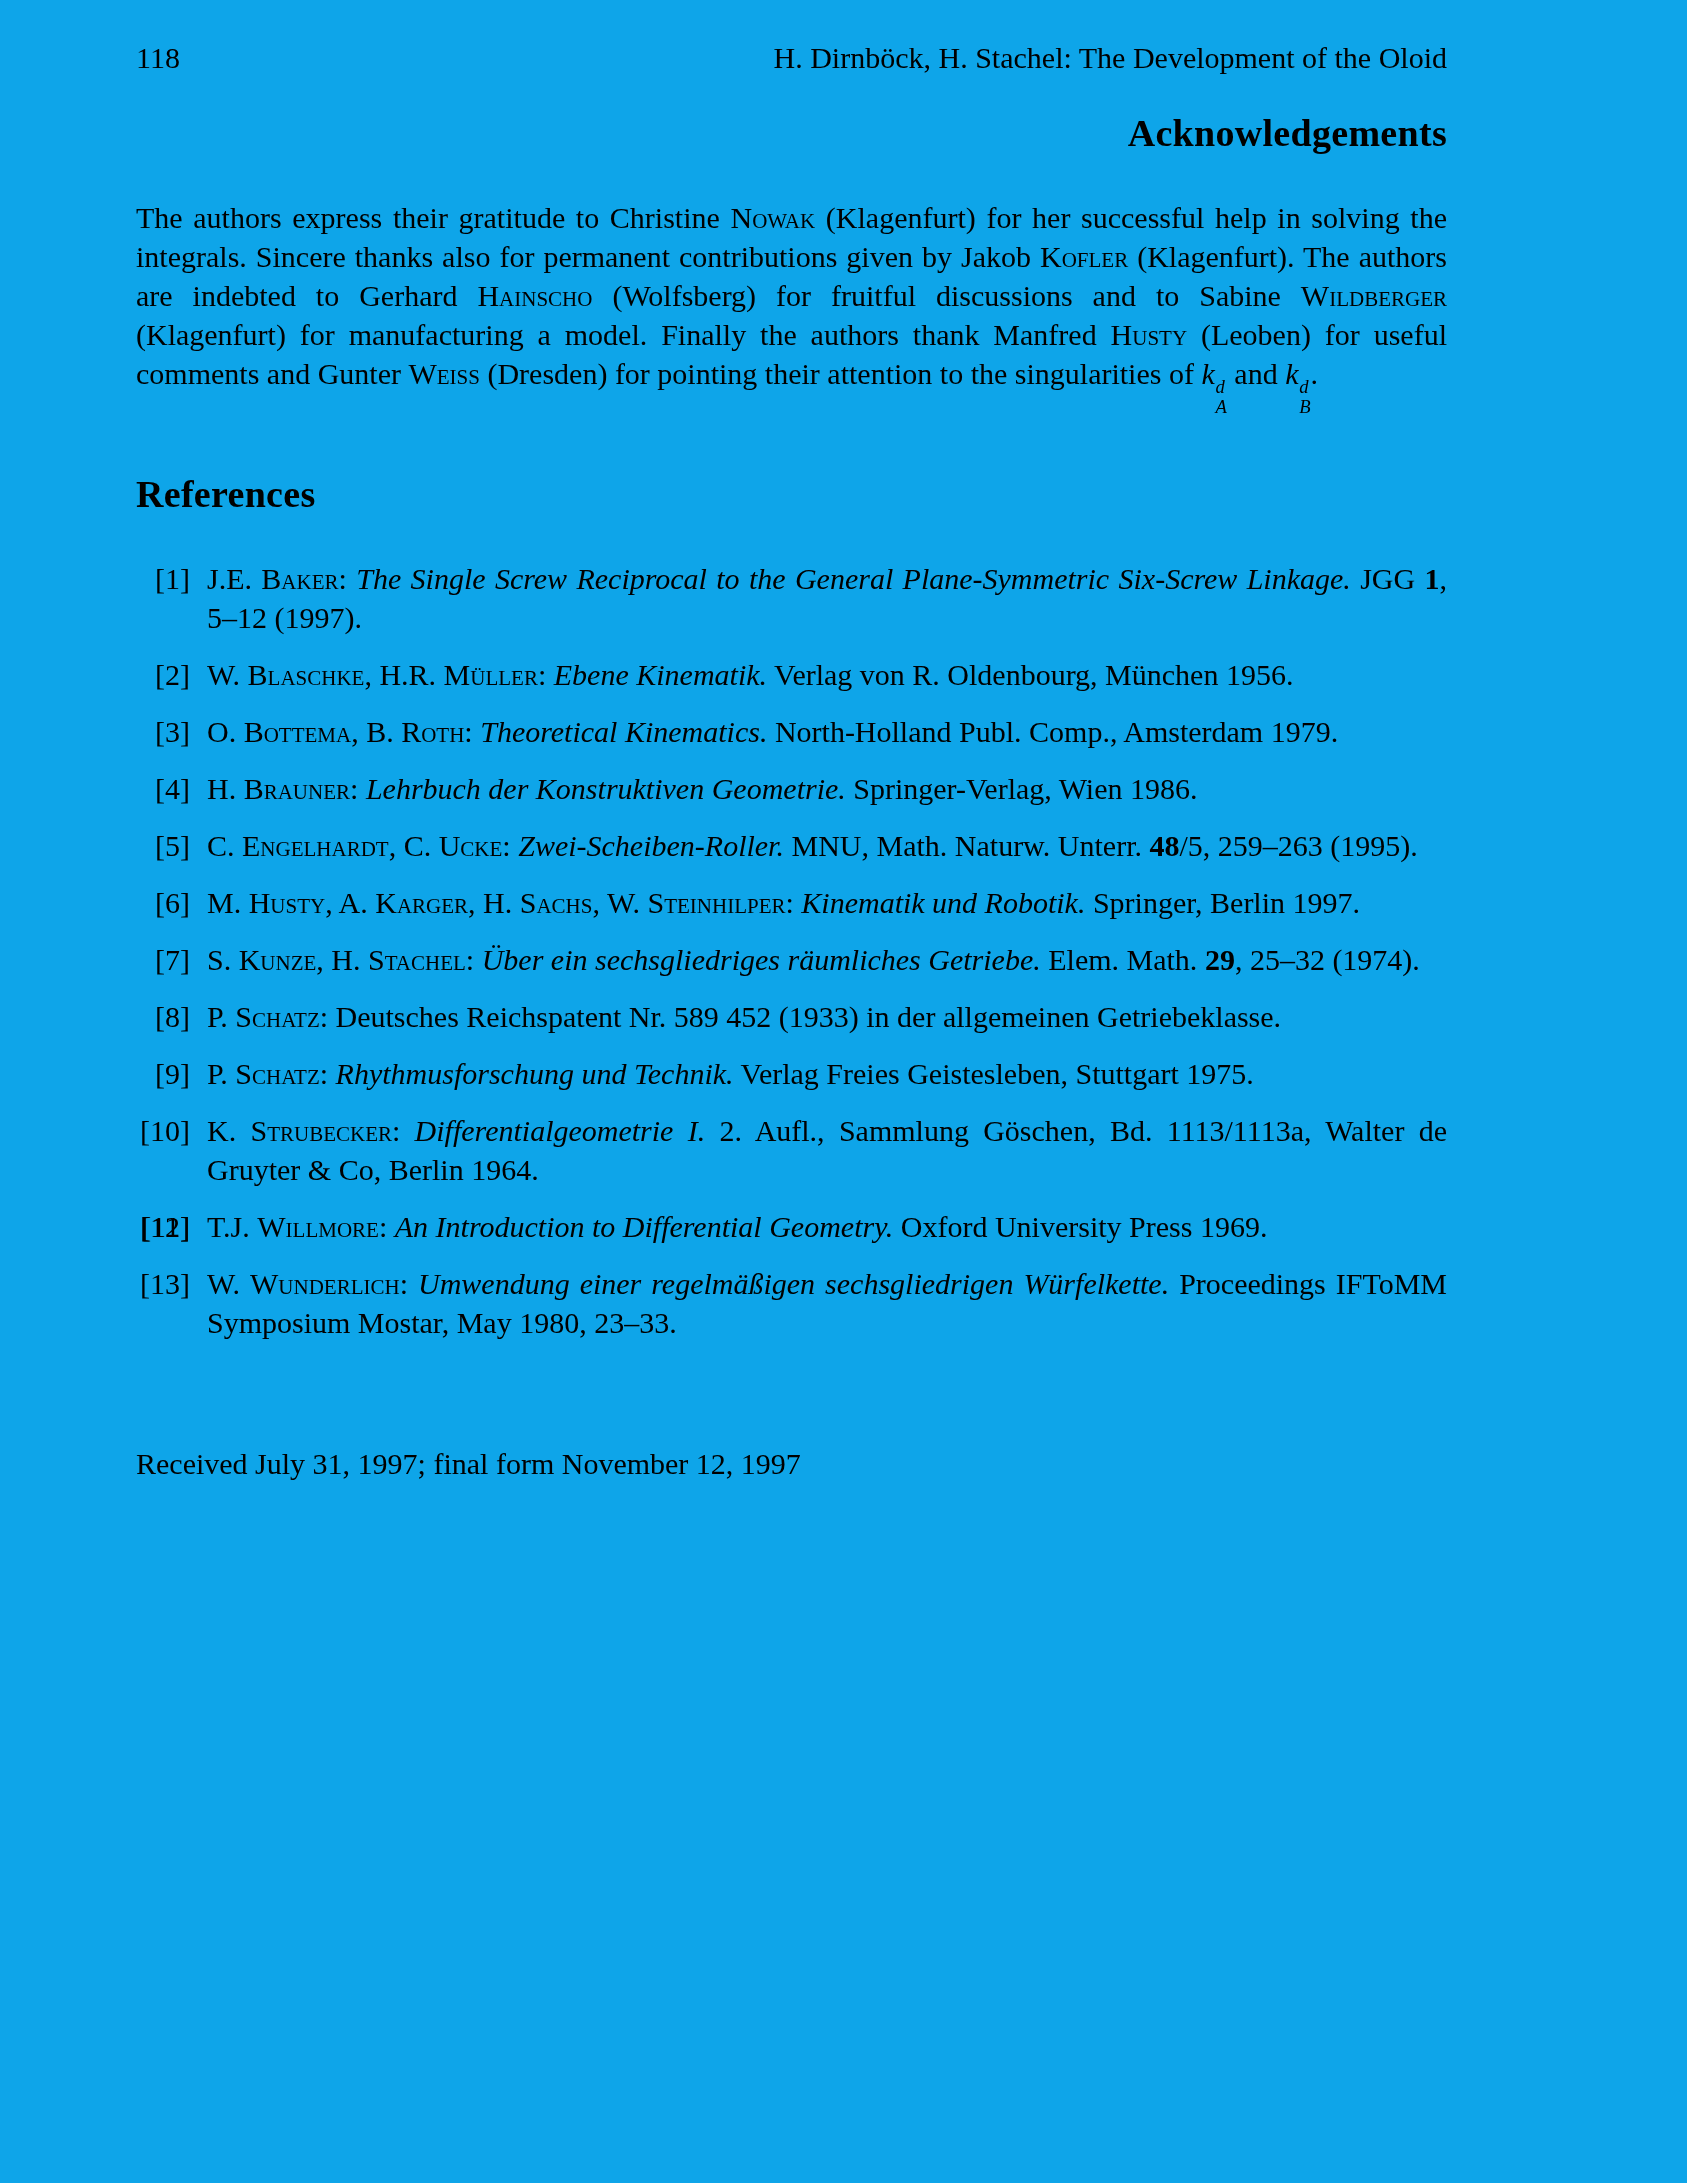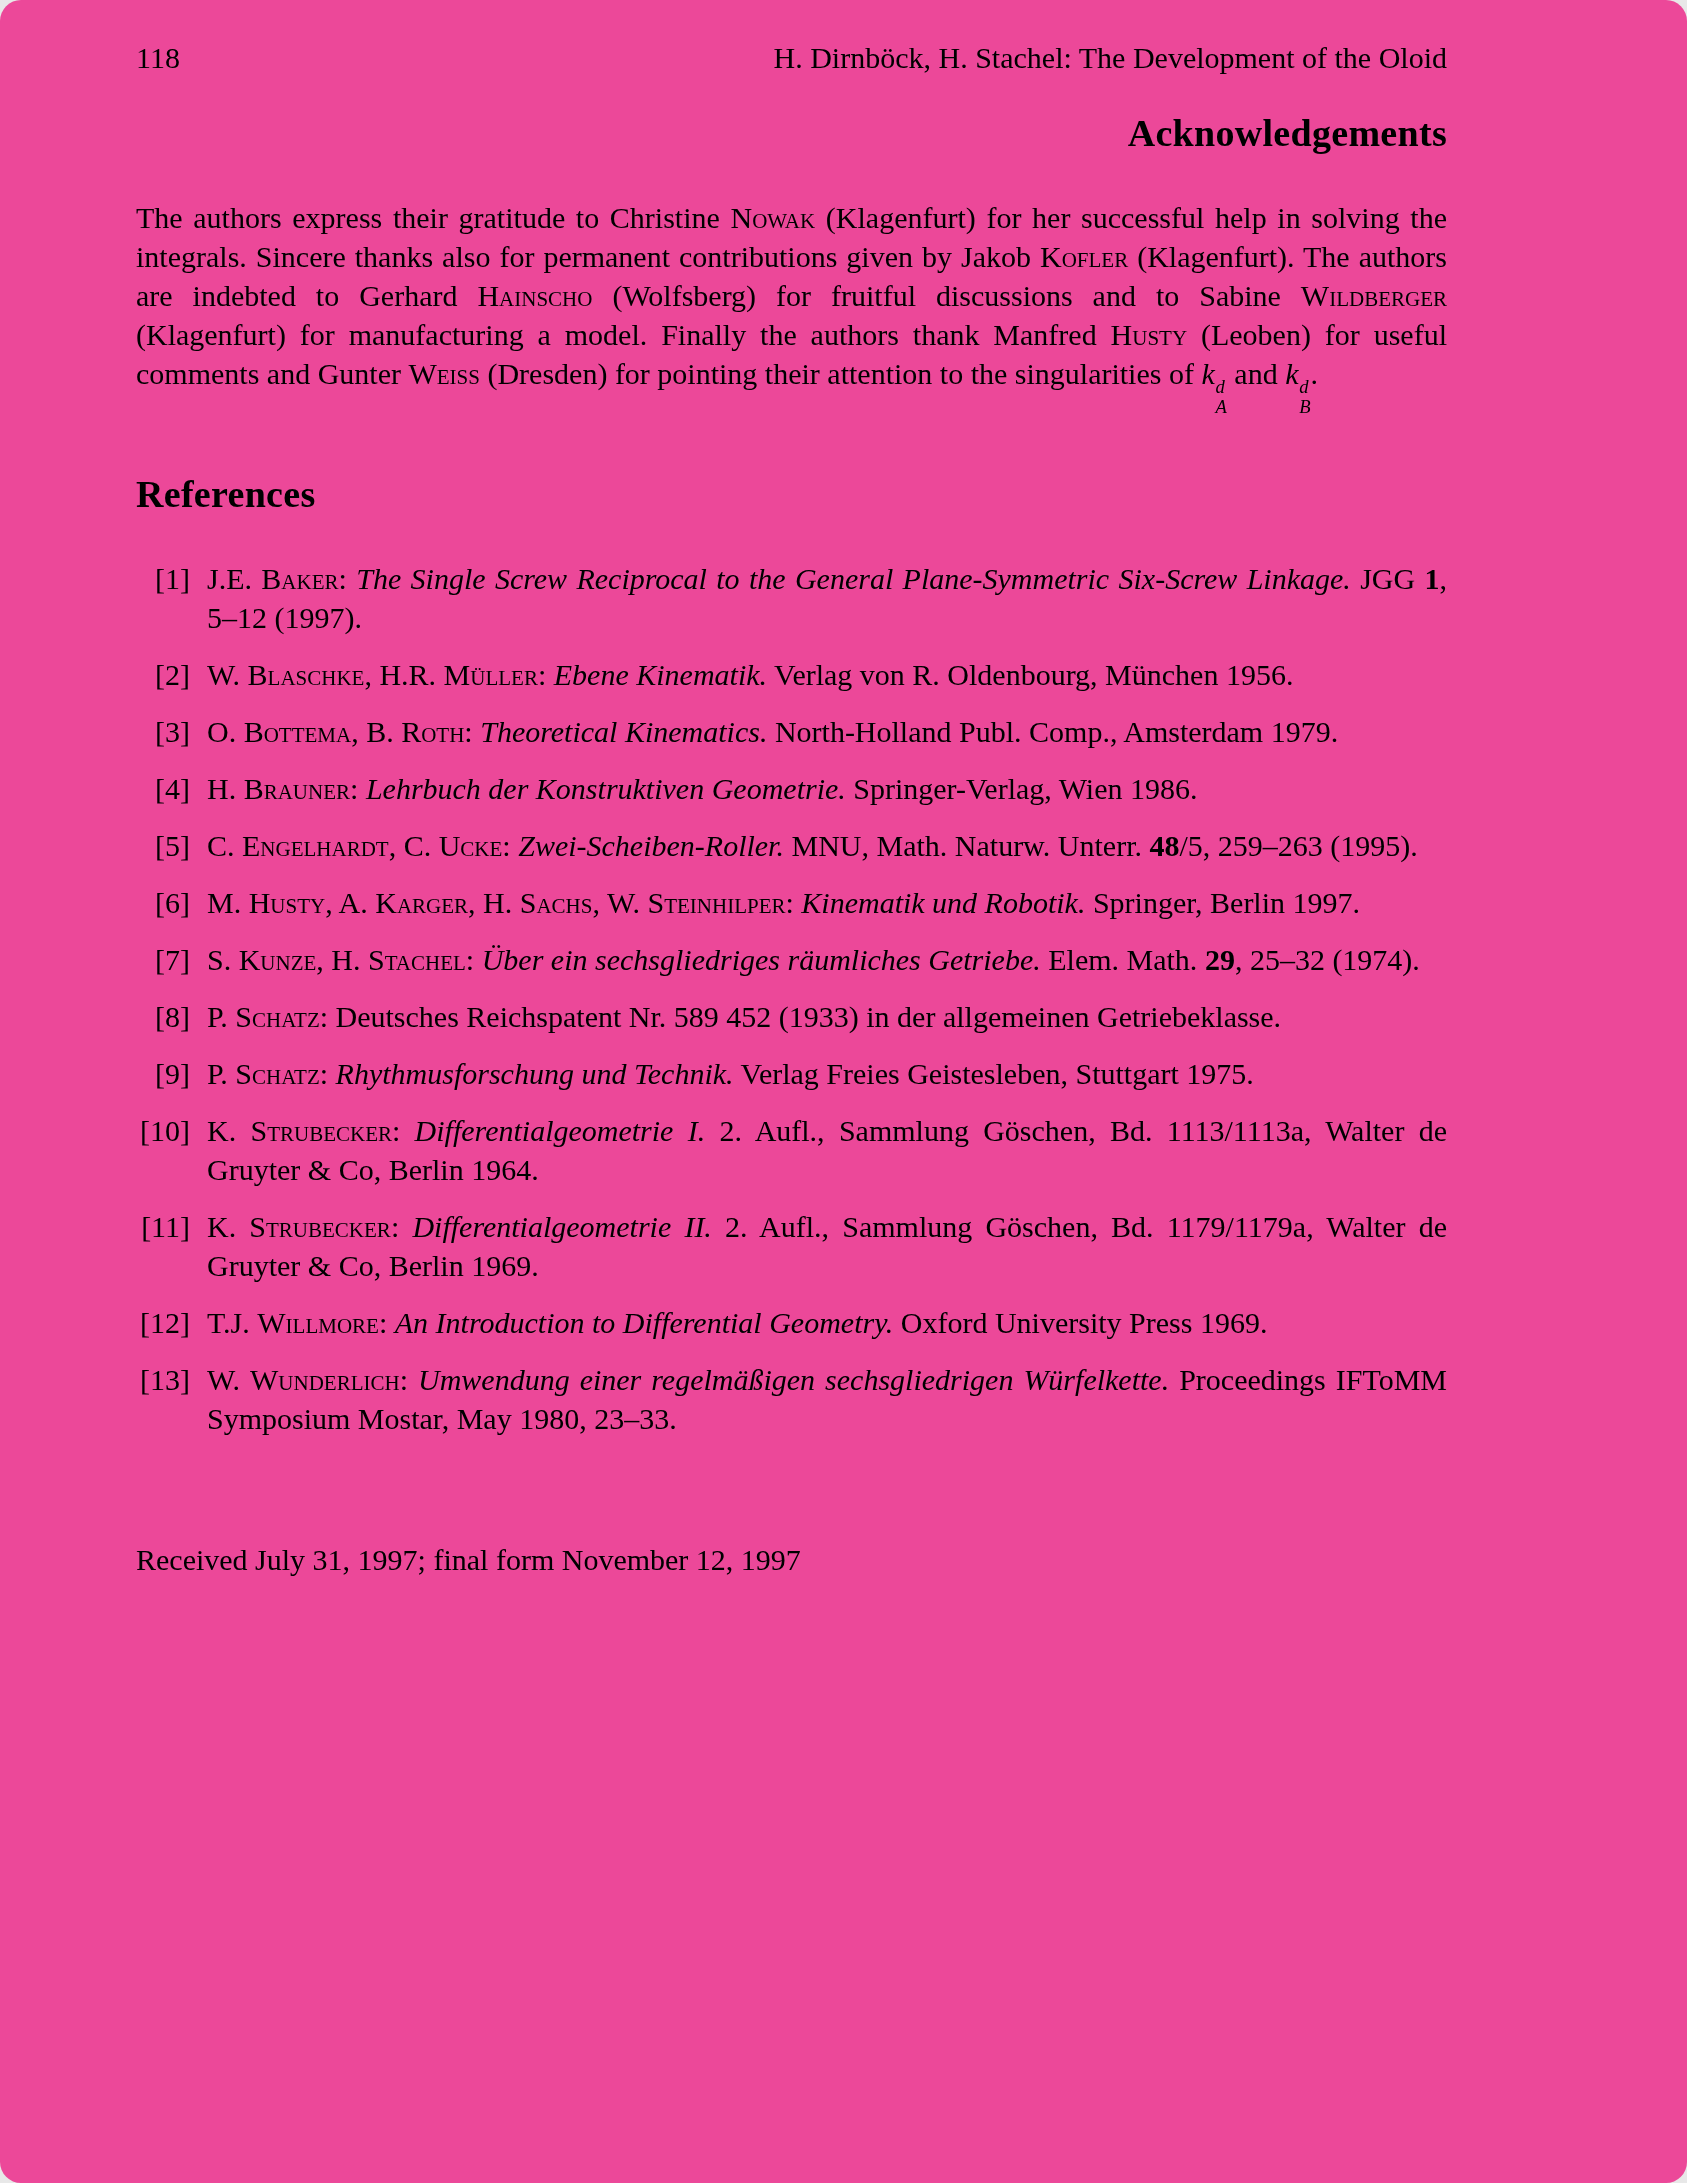--- a/index.html
+++ b/index.html
@@ -1,24 +1,23 @@
 <!DOCTYPE html>
 <html style="font-size:10.6px"><head>
 <meta charset="utf-8">
 <style>
   html, body { margin: 0; padding: 0; background: #e8e8e8; }
   .page {
     position: relative;
     width: 1687px;
     height: 2183px;
-    background: #ec4899;
+    background: #0ea5e9;
     color: #000000;
     font-family: "Liberation Serif", "DejaVu Serif", serif;
     overflow: hidden;
-    border-radius: 21px;
   }
   .content {
     position: absolute;
     left: 136px;
     top: 41px;
     width: 1311px;
   }
   .runninghead {
     position: relative;
     font-size: 30px;
@@ -107,21 +106,21 @@
         <div class="refitem"><span class="reflabel">[1]</span><span><span>J.E. </span><span class="sc">Baker</span><span>: </span><span class="it">The Single Screw Reciprocal to the General Plane-Symmetric Six-Screw Linkage.</span><span> JGG </span><span class="bf">1</span><span>, 5–12 (1997).</span></span></div>
         <div class="refitem"><span class="reflabel">[2]</span><span><span>W. </span><span class="sc">Blaschke</span><span>, H.R. </span><span class="sc">Müller</span><span>: </span><span class="it">Ebene Kinematik.</span><span> Verlag von R. Oldenbourg, München 1956.</span></span></div>
         <div class="refitem"><span class="reflabel">[3]</span><span><span>O. </span><span class="sc">Bottema</span><span>, B. </span><span class="sc">Roth</span><span>: </span><span class="it">Theoretical Kinematics.</span><span> North-Holland Publ. Comp., Amsterdam 1979.</span></span></div>
         <div class="refitem"><span class="reflabel">[4]</span><span><span>H. </span><span class="sc">Brauner</span><span>: </span><span class="it">Lehrbuch der Konstruktiven Geometrie.</span><span> Springer-Verlag, Wien 1986.</span></span></div>
         <div class="refitem"><span class="reflabel">[5]</span><span><span>C. </span><span class="sc">Engelhardt</span><span>, C. </span><span class="sc">Ucke</span><span>: </span><span class="it">Zwei-Scheiben-Roller.</span><span> MNU, Math. Naturw. Unterr. </span><span class="bf">48</span><span>/5, 259–263 (1995).</span></span></div>
         <div class="refitem"><span class="reflabel">[6]</span><span><span>M. </span><span class="sc">Husty</span><span>, A. </span><span class="sc">Karger</span><span>, H. </span><span class="sc">Sachs</span><span>, W. </span><span class="sc">Steinhilper</span><span>: </span><span class="it">Kinematik und Robotik.</span><span> Springer, Berlin 1997.</span></span></div>
         <div class="refitem"><span class="reflabel">[7]</span><span><span>S. </span><span class="sc">Kunze</span><span>, H. </span><span class="sc">Stachel</span><span>: </span><span class="it">Über ein sechsgliedriges räumliches Getriebe.</span><span> Elem. Math. </span><span class="bf">29</span><span>, 25–32 (1974).</span></span></div>
         <div class="refitem"><span class="reflabel">[8]</span><span><span>P. </span><span class="sc">Schatz</span><span>: Deutsches Reichspatent Nr. 589 452 (1933) in der allgemeinen Getriebeklasse.</span></span></div>
         <div class="refitem"><span class="reflabel">[9]</span><span><span>P. </span><span class="sc">Schatz</span><span>: </span><span class="it">Rhythmusforschung und Technik.</span><span> Verlag Freies Geistesleben, Stuttgart 1975.</span></span></div>
         <div class="refitem"><span class="reflabel">[10]</span><span><span>K. </span><span class="sc">Strubecker</span><span>: </span><span class="it">Differentialgeometrie I.</span><span> 2. Aufl., Sammlung Göschen, Bd. 1113/1113a, Walter de Gruyter &amp; Co, Berlin 1964.</span></span></div>
-        <div class="refitem"><span class="reflabel">[11]</span><span><span>K. </span><span class="sc">Strubecker</span><span>: </span><span class="it">Differentialgeometrie II.</span><span> 2. Aufl., Sammlung Göschen, Bd. 1179/1179a, Walter de Gruyter &amp; Co, Berlin 1969.</span></span></div>
+        <div class="refitem"><span class="reflabel">[11]</span></div>
         <div class="refitem"><span class="reflabel">[12]</span><span><span>T.J. </span><span class="sc">Willmore</span><span>: </span><span class="it">An Introduction to Differential Geometry.</span><span> Oxford University Press 1969.</span></span></div>
         <div class="refitem"><span class="reflabel">[13]</span><span><span>W. </span><span class="sc">Wunderlich</span><span>: </span><span class="it">Umwendung einer regelmäßigen sechsgliedrigen Würfelkette.</span><span> Proceedings IFToMM Symposium Mostar, May 1980, 23–33.</span></span></div>
       </div>
 
     <div class="received">Received July 31, 1997; final form November 12, 1997</div>
 
   </div>
 </div>
 
 

